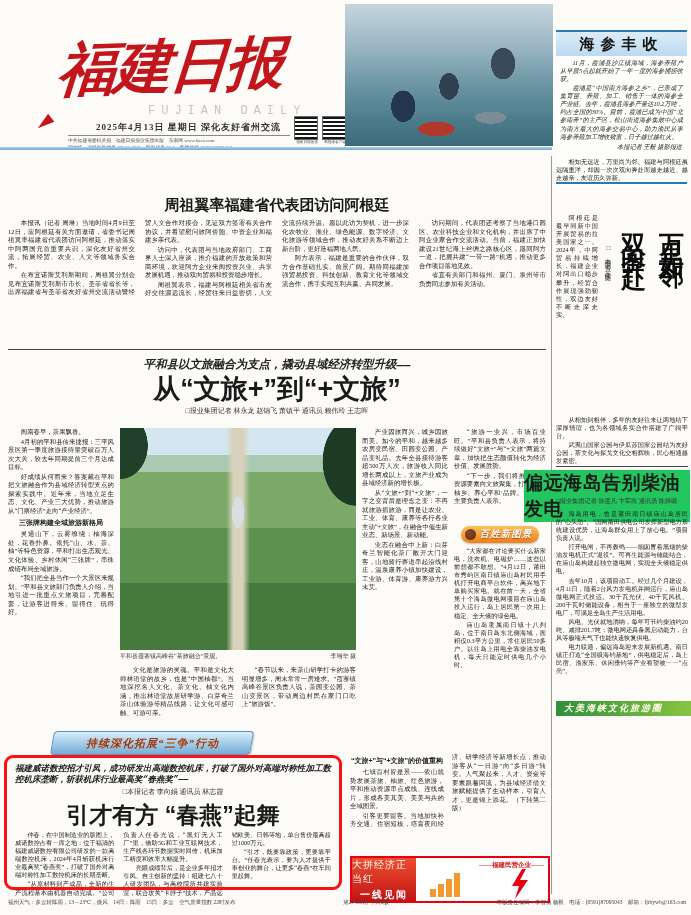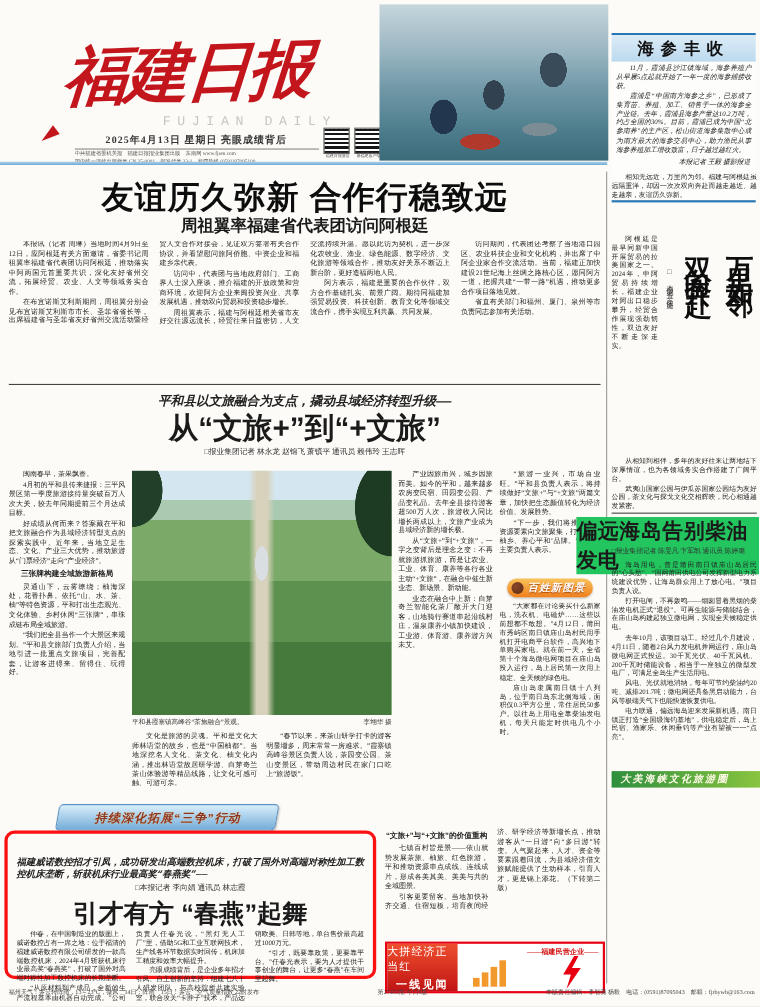--- a/index.html
+++ b/index.html
@@ -99,21 +99,21 @@
 </head>
 <body>
 
 <div class="page">
 
   <div class="abs" style="left:36px;top:118px;">
       <div class="flag"></div>
     </div>
   <div class="abs mast-title" style="left:58px;top:28px;">福建日报</div>
   <div class="abs mast-en" style="left:148px;top:104px;font-family:Liberation Mono, monospace;">FUJIAN DAILY</div>
-  <div class="abs date-line" style="left:96px;top:121px;">2025年4月13日 星期日 亮眼成绩背后</div>
+  <div class="abs date-line" style="left:96px;top:121px;">2025年4月13日 星期日 深化友好省州交流</div>
   <div class="abs" style="left:68px;top:135px;width:222px;height:1px;background:#888;"></div>
   <div class="abs mast-info" style="left:68px;top:137px;width:224px;">
     <div>中共福建省委机关报　福建日报报业集团出版　东南网 www.fjsen.com</div>
     <div>国内统一连续出版物号 CN 35-0001　邮发代号 33-1　新闻热线 (0591)87095100</div>
   </div>
   <div class="abs" style="left:294px;top:116px;">
     <div class="qr"></div>
       <div class="qr-label">福建日报微信</div>
   </div>
   <div class="abs" style="left:322px;top:116px;">
@@ -127,21 +127,20 @@
     <div class="harvest-title sans">海参丰收</div>
     <div class="bt-sm script" style="padding:3px 4px 0;">
       <p>11月，霞浦县沙江镇海域，海参养殖户从早晨5点起就开始了一年一度的海参捕捞收获。</p>
       <p>霞浦是“中国南方海参之乡”，已形成了集育苗、养殖、加工、销售于一体的海参全产业链。去年，霞浦县海参产量达10.2万吨，约占全国的30%。目前，霞浦已成为中国“北参南养”的主产区，松山街道海参集散中心成为南方最大的海参交易中心，助力渔民从事海参养殖加工增收致富，日子越过越红火。</p>
     </div>
     <div class="script" style="font-size:6.2px;text-align:right;padding:1px 5px;">本报记者 王毅 摄影报道</div>
   </div>
 
   <div class="abs vline" style="left:551px;top:156px;height:738px;"></div>
 
-  <div class="abs center sans h-xl" style="left:8px;top:160px;width:538px;">友谊历久弥新 合作行稳致远</div>
   <div class="abs center h-sub" style="left:8px;top:196px;width:538px;">周祖翼率福建省代表团访问阿根廷</div>
   <div class="abs bt cols4" style="left:8px;top:219px;width:538px;height:126px;">
     <p>本报讯（记者 周琳）当地时间4月9日至12日，应阿根廷有关方面邀请，省委书记周祖翼率福建省代表团访问阿根廷，推动落实中阿两国元首重要共识，深化友好省州交流，拓展经贸、农业、人文等领域务实合作。</p>
     <p>在布宜诺斯艾利斯期间，周祖翼分别会见布宜诺斯艾利斯市市长、圣菲省省长等，出席福建省与圣菲省友好省州交流活动暨经贸人文合作对接会，见证双方签署有关合作协议，并看望慰问旅阿侨胞、中资企业和福建乡亲代表。</p>
     <p>访问中，代表团与当地政府部门、工商界人士深入座谈，推介福建的开放政策和营商环境，欢迎阿方企业来闽投资兴业、共享发展机遇，推动双向贸易和投资稳步增长。</p>
     <p>周祖翼表示，福建与阿根廷相关省市友好交往源远流长，经贸往来日益密切，人文交流持续升温。愿以此访为契机，进一步深化农牧业、渔业、绿色能源、数字经济、文化旅游等领域合作，推动友好关系不断迈上新台阶，更好造福两地人民。</p>
     <p>阿方表示，福建是重要的合作伙伴，双方合作基础扎实、前景广阔。期待同福建加强贸易投资、科技创新、教育文化等领域交流合作，携手实现互利共赢、共同发展。</p>
     <p>访问期间，代表团还考察了当地港口园区、农业科技企业和文化机构，并出席了中阿企业家合作交流活动。当前，福建正加快建设21世纪海上丝绸之路核心区，愿同阿方一道，把握共建“一带一路”机遇，推动更多合作项目落地见效。</p>
     <p>省直有关部门和福州、厦门、泉州等市负责同志参加有关活动。</p>
   </div>
@@ -213,21 +212,21 @@
   <div class="abs ribbon" style="left:52px;top:731px;width:198px;height:22px;">
     <span>持续深化拓展“三争”行动</span>
   </div>
 
   <div class="abs bt cols2" style="left:350px;top:753px;width:196px;height:99px;">
     <p class="inline-subhead">“文旅+”与“+文旅”的价值重构</p>
     <p>七镇百村皆是景——依山就势发展茶旅、柚旅、红色旅游，平和推动资源串点成线、连线成片，形成各美其美、美美与共的全域图景。</p>
     <p>引客更要留客。当地加快补齐交通、住宿短板，培育夜间经济、研学经济等新增长点，推动游客从“一日游”向“多日游”转变。人气聚起来，人才、资金等要素跟着回流，为县域经济借文旅赋能提供了生动样本，引育人才，更是锦上添花。（下转第二版）</p>
   </div>
 
-  <div class="abs red-box" style="left:4px;top:755px;width:338px;height:135px;padding:21px 8px;box-sizing:border-box;">
+  <div class="abs red-box" style="left:4px;top:755px;width:338px;height:135px;padding:6px 8px;box-sizing:border-box;">
     <div class="kicker script" style="font-size:8.5px;line-height:1.3;text-align:justify;">福建威诺数控招才引凤，成功研发出高端数控机床，打破了国外对高端对称性加工数控机床垄断，斩获机床行业最高奖“春燕奖”——</div>
     <div class="center byline" style="margin:1px 0 3px;">□本报记者 李向娟 通讯员 林志霞</div>
     <div class="center sans" style="font-size:23px;font-weight:900;margin-top:1px;">引才有方 “春燕”起舞</div>
     <div class="bt-sm cols3" style="height:68px;">
       <p>仲春，在中国制造业的版图上，威诺数控占有一席之地：位于福清的福建威诺数控有限公司研发的一款高端数控机床，2024年4月斩获机床行业最高奖“春燕奖”，打破了国外对高端对称性加工数控机床的长期垄断。</p>
       <p>“从原材料到产成品，全新的生产流程基本由机器自动完成。”公司负责人任春光说，“黑灯无人工厂”里，借助5G和工业互联网技术，生产线各环节数据实时回传，机床加工精度和效率大幅提升。</p>
       <p>亮眼成绩背后，是企业多年招才引凤、自主创新的坚持：组建七八十人研发团队，与高校院所共建实验室，联合攻关“卡脖子”技术，产品远销欧美、日韩等地，单台售价最高超过1000万元。</p>
       <p>“引才，既要靠政策，更要靠平台。”任春光表示，要为人才提供干事创业的舞台，让更多“春燕”在车间里起舞。</p>
     </div>
   </div>

